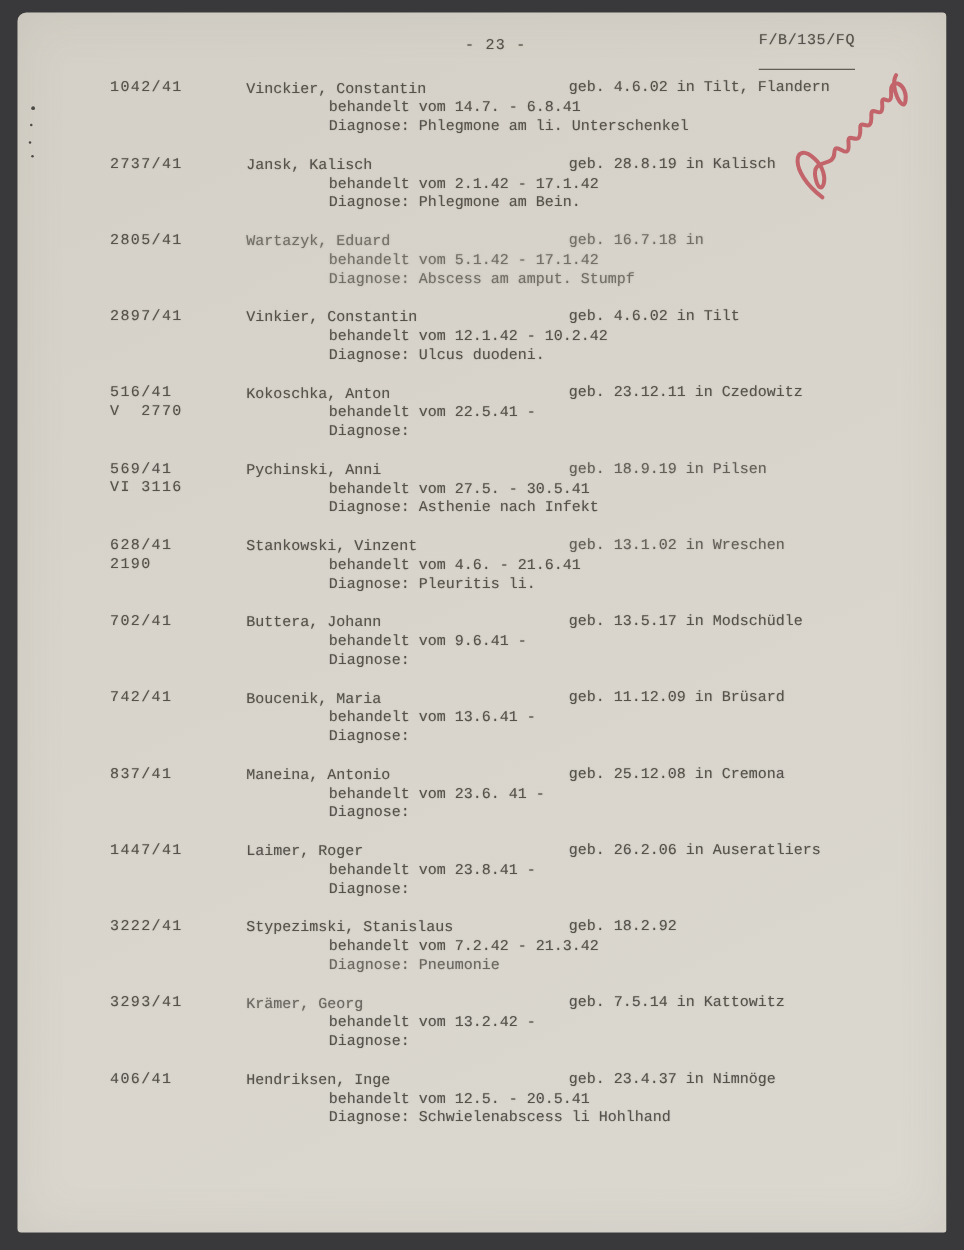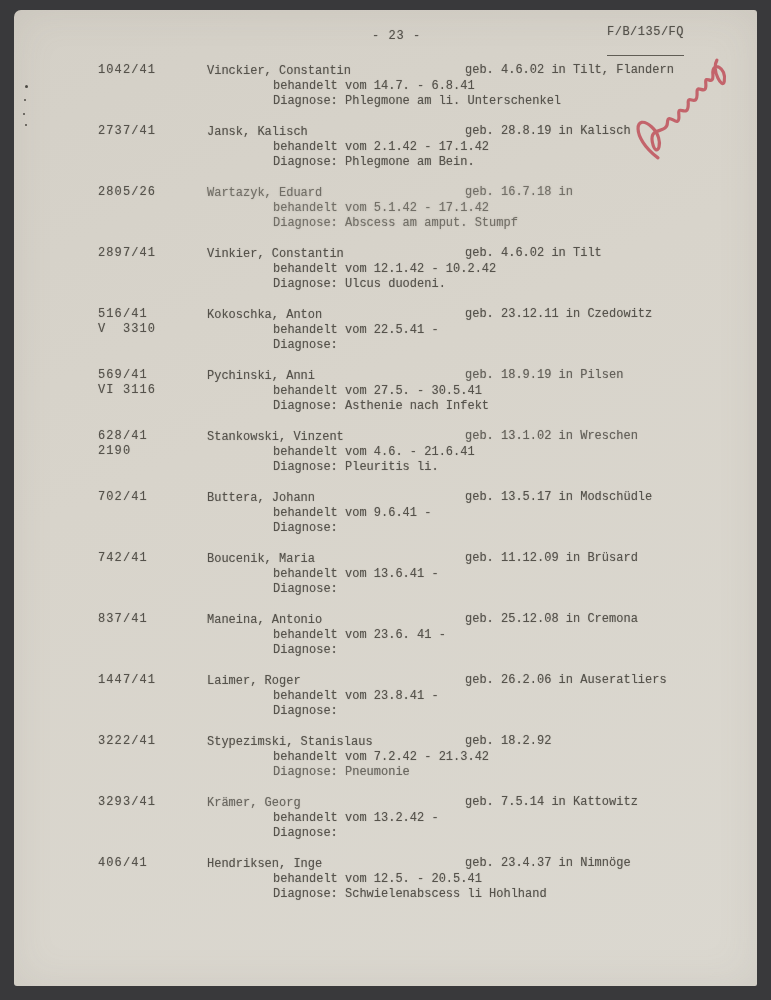--- a/index.html
+++ b/index.html
@@ -35,21 +35,21 @@
   }
 
   .page-num { left: 358px; top: 19px; letter-spacing: 1px; }
   .ref {
     left: 593px; top: 15px;
     letter-spacing: 0.5px;
     padding-bottom: 15px;
     border-bottom: 1.6px solid #605d55;
   }
 
-  .entry { position: absolute; left: 10px; width: 100%; height: 48px; }
+  .entry { position: absolute; left: 0; width: 100%; height: 48px; }
   .num   { left: 74px;  top: 0;    letter-spacing: 1.1px; }
   .num2  { left: 74px;  top: 15px; letter-spacing: 1.1px; }
   .name  { left: 183px; top: 1px; }
   .geb   { left: 441px; top: 0; }
   .treat { left: 249px; top: 16px; }
   .diag  { left: 249px; top: 31px; }
 
   
   .e3 .name, .e3 .treat, .e3 .diag, .e3 .geb { color: #716e66; text-shadow: 0 0 1.4px rgba(113,110,102,0.5); }
   .e6 .geb, .e7 .geb { color: #636059; }
@@ -106,38 +106,38 @@
 
     <div class="entry e2" style="top:114px">
       <span class="t num">2737/41</span>
       <span class="t name">Jansk, Kalisch</span>
       <span class="t geb">geb. 28.8.19 in Kalisch</span>
       <span class="t treat">behandelt vom 2.1.42 - 17.1.42</span>
       <span class="t diag">Diagnose: Phlegmone am Bein.</span>
     </div>
 
     <div class="entry e3" style="top:175px">
-      <span class="t num">2805/26</span>
+      <span class="t num">2805/41</span>
       <span class="t name">Wartazyk, Eduard</span>
       <span class="t geb">geb. 16.7.18 in</span>
       <span class="t treat">behandelt vom 5.1.42 - 17.1.42</span>
       <span class="t diag">Diagnose: Abscess am amput. Stumpf</span>
     </div>
 
     <div class="entry e4" style="top:236px">
       <span class="t num">2897/41</span>
       <span class="t name">Vinkier, Constantin</span>
       <span class="t geb">geb. 4.6.02 in Tilt</span>
       <span class="t treat">behandelt vom 12.1.42 - 10.2.42</span>
       <span class="t diag">Diagnose: Ulcus duodeni.</span>
     </div>
 
     <div class="entry e5" style="top:297px">
       <span class="t num">516/41</span>
-      <span class="t num2">V  3310</span>
+      <span class="t num2">V  2770</span>
       <span class="t name">Kokoschka, Anton</span>
       <span class="t geb">geb. 23.12.11 in Czedowitz</span>
       <span class="t treat">behandelt vom 22.5.41 -</span>
       <span class="t diag">Diagnose:</span>
     </div>
 
     <div class="entry e6" style="top:358px">
       <span class="t num">569/41</span>
       <span class="t num2">VI 3116</span>
       <span class="t name">Pychinski, Anni</span>

